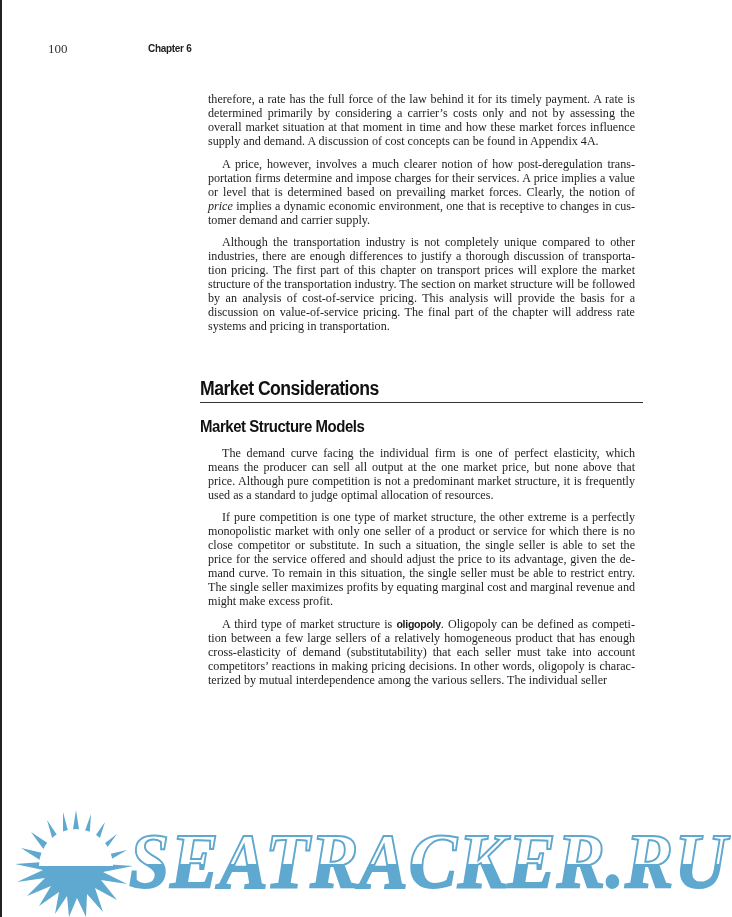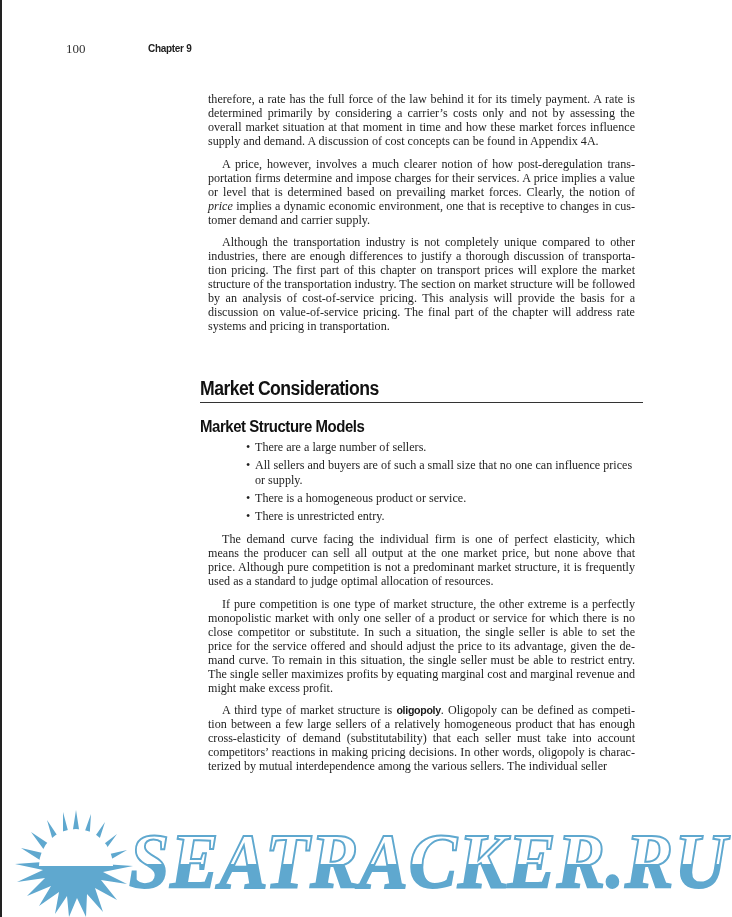--- a/index.html
+++ b/index.html
@@ -3,21 +3,21 @@
 <meta charset="utf-8">
 <style>
   html, body { margin: 0; padding: 0; }
   body {
     width: 732px; height: 917px; overflow: hidden; position: relative;
     background: #ffffff; color: #1e1e1e;
     font-family: "Liberation Serif", "DejaVu Serif", serif;
   }
   .left-rule { position: absolute; left: 0; top: 0; width: 2px; height: 917px; background: #222; }
   .running-head { position: absolute; top: 41px; left: 0; width: 732px; height: 18px; }
-  .page-num { position: absolute; left: 66px; top: 0; font-size: 13px; color: #333; }
+  .page-num { position: absolute; left: 48px; top: 0; font-size: 13px; color: #333; }
   .chapter-label {
     position: absolute; left: 148px; top: 2px; font-size: 10px; font-weight: bold;
     font-family: "Liberation Sans", "DejaVu Sans", sans-serif; letter-spacing: -0.3px; color: #222;
   }
   .content { position: absolute; left: 200px; top: 84px; width: 443px; }
   p.body {
     margin: 8px; font-size: 12.1px; line-height: 14px; text-align: justify;
     text-indent: 14px; hyphens: manual;
   }
   p.body.first { text-indent: 0; }
@@ -56,45 +56,39 @@
     transform: scaleX(0.93); transform-origin: left; clip-path: inset(42px 0 0 0);
   }
 </style>
 </head>
 <body>
 
 <div class="left-rule"></div>
 
 <div class="running-head">
   <span class="page-num">100</span>
-  <span class="chapter-label">Chapter 9</span>
+  <span class="chapter-label">Chapter 6</span>
 </div>
 
 <div class="content">
   <p class="body first">therefore, a rate has the full force of the law behind it for its timely payment. A rate is determined primarily by considering a carrier’s costs only and not by assessing the overall market situation at that moment in time and how these market forces influence supply and demand. A discussion of cost concepts can be found in Appendix 4A.</p>
 
   <p class="body gap"><span>A price, however, involves a much clearer notion of how post-deregulation trans­portation firms determine and impose charges for their services. A price implies a value or level that is determined based on prevailing market forces. Clearly, the notion of </span><em>price</em><span> implies a dynamic economic environment, one that is receptive to changes in cus­tomer demand and carrier supply.</span></p>
 
   <p class="body gap">Although the transportation industry is not completely unique compared to other industries, there are enough differences to justify a thorough discussion of transporta­tion pricing. The first part of this chapter on transport prices will explore the market structure of the transportation industry. The section on market structure will be fol­lowed by an analysis of cost-of-service pricing. This analysis will provide the basis for a discussion on value-of-service pricing. The final part of the chapter will address rate systems and pricing in transportation.</p>
 
   <div style="height:36px"></div>
 
   <h2 class="section">Market Considerations</h2>
   <div class="section-rule"></div>
 
   <div style="height:11px"></div>
 
   <h3 class="subsection">Market Structure Models</h3>
 
-  <ul class="bullets">
-    <li>There are a large number of sellers.</li>
-    <li>All sellers and buyers are of such a small size that no one can influence prices or supply.</li>
-    <li>There is a homogeneous product or service.</li>
-    <li>There is unrestricted entry.</li>
-  </ul>
 
   <p class="body gap">The demand curve facing the individual firm is one of perfect elasticity, which means the producer can sell all output at the one market price, but none above that price. Although pure competition is not a predominant market structure, it is fre­quently used as a standard to judge optimal allocation of resources.</p>
   <p class="body gap">If pure competition is one type of market structure, the other extreme is a perfectly monopolistic market with only one seller of a product or service for which there is no close competitor or substitute. In such a situation, the single seller is able to set the price for the service offered and should adjust the price to its advantage, given the de­mand curve. To remain in this situation, the single seller must be able to restrict entry. The single seller maximizes profits by equating marginal cost and marginal revenue and might make excess profit.</p>
   <p class="body gap"><span>A third type of market structure is </span><span class="kw">oligopoly</span><span>. Oligopoly can be defined as competi­tion between a few large sellers of a relatively homogeneous product that has enough cross-elasticity of demand (substitutability) that each seller must take into account competitors’ reactions in making pricing decisions. In other words, oligopoly is charac­terized by mutual interdependence among the various sellers. The individual seller</span></p>
 </div>
 
 <div class="watermark">
   <svg width="130" height="117" viewBox="0 0 130 117" style="position:absolute;left:0;top:0">
     <g fill="#5fa8cf">
       <polygon points="65,10 70,42 80,14 78,45 94,22 85,50 106,34 90,56 116,50 92,64 122,66 92,72 116,84 90,80 106,100 84,88 92,112 76,94 75,117 66,98 58,117 56,96 44,114 48,92 28,106 40,86 16,96 34,78 6,82 32,70 4,64 32,62 10,48 36,54 20,32 44,48 36,20 52,44 52,12 60,42"></polygon>

